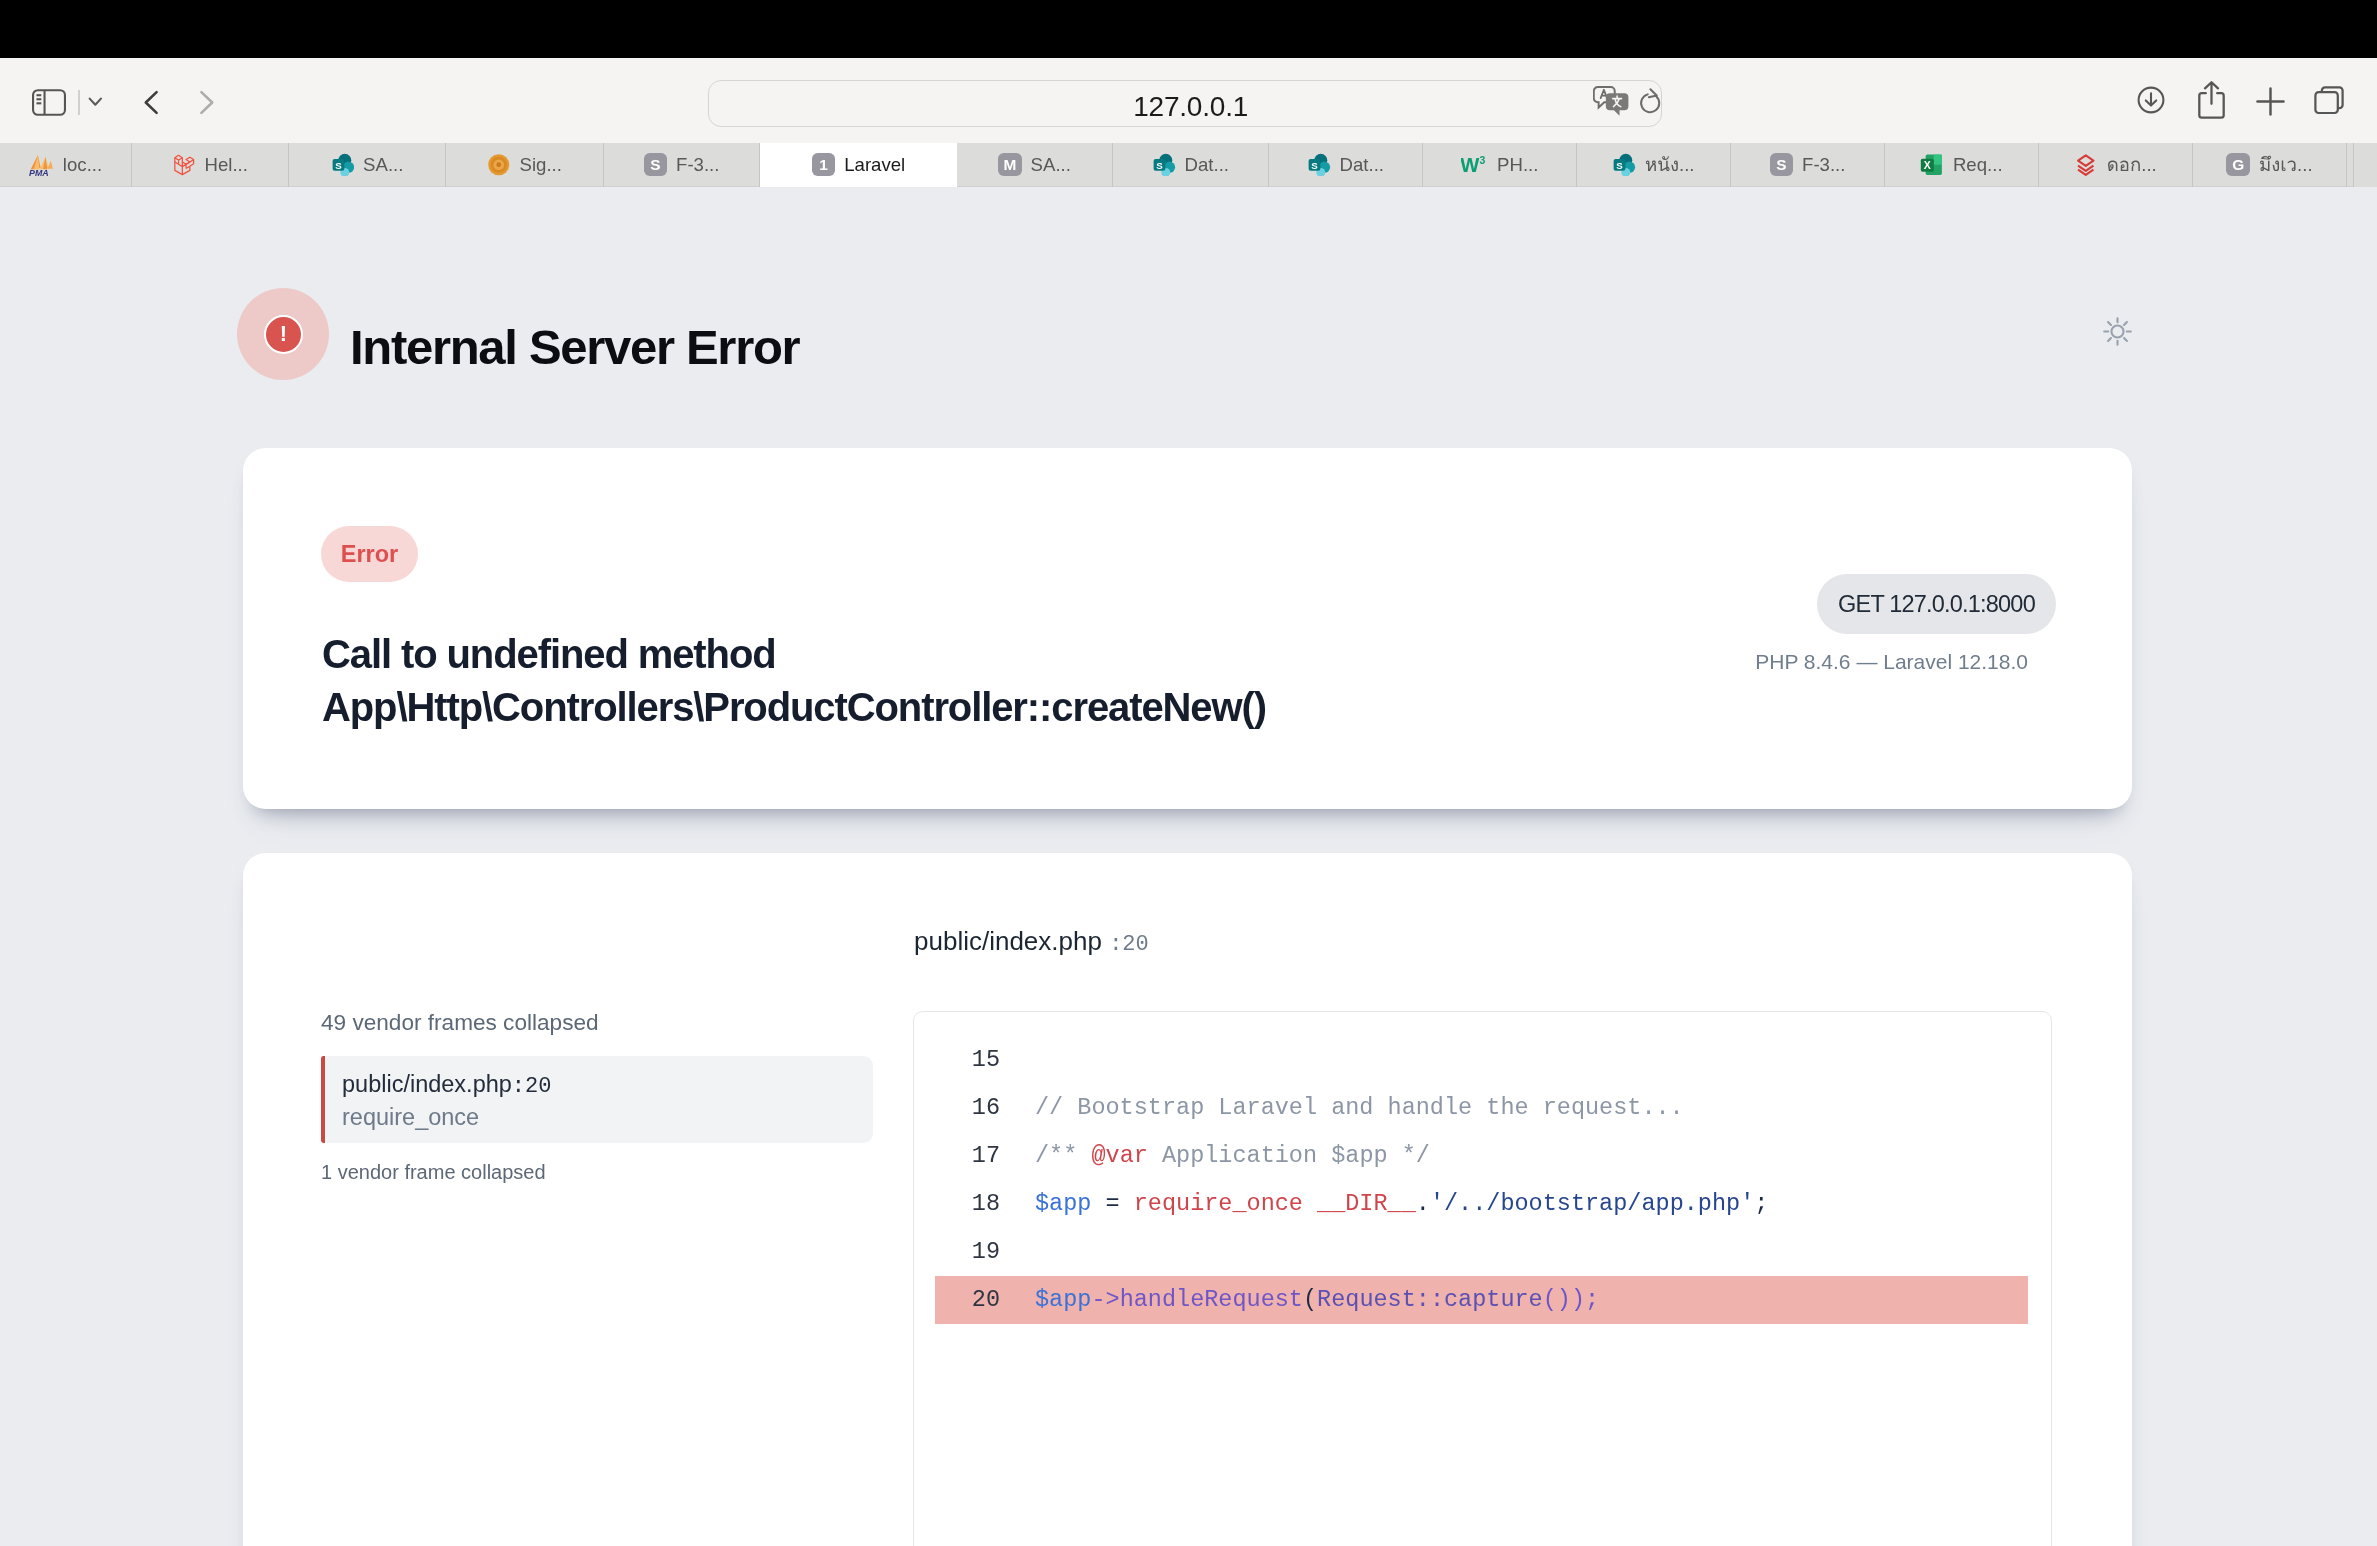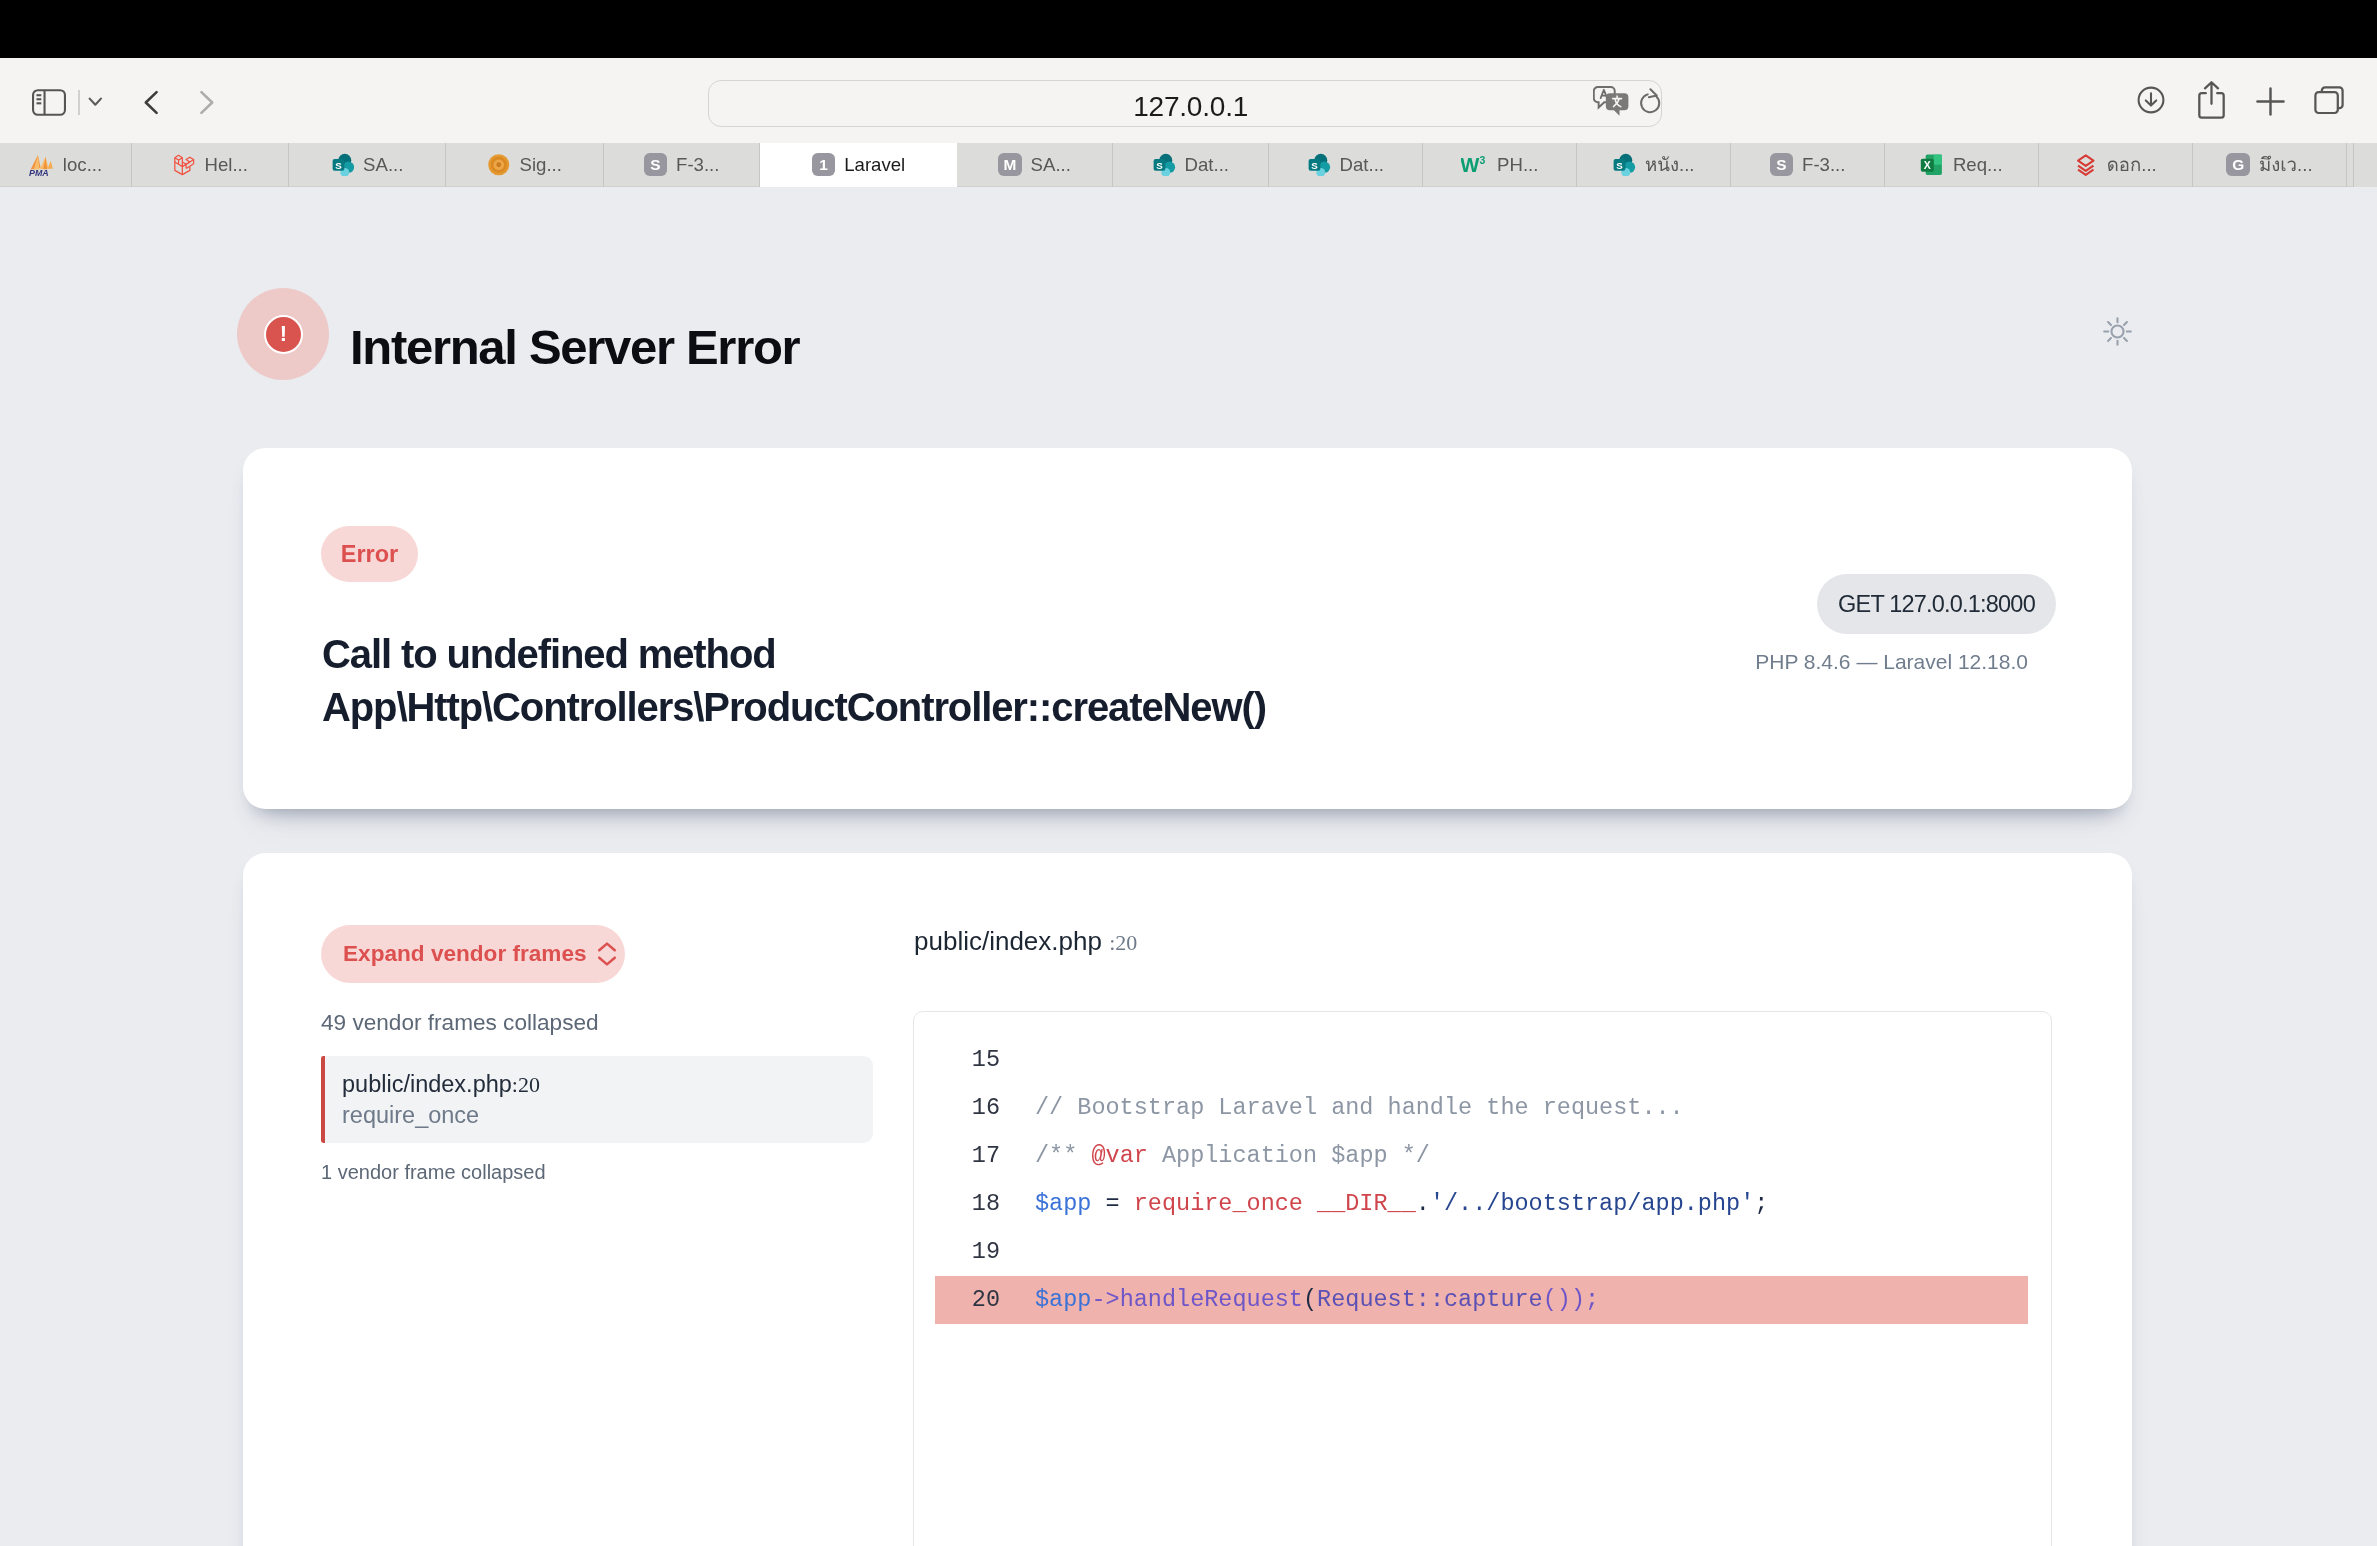--- a/index.html
+++ b/index.html
@@ -1,19 +1,19 @@
 <!DOCTYPE html>
 <html style="font-size:13px"><head>
 <meta charset="utf-8">
 <style>
   * { margin:0; padding:0; box-sizing:border-box; }
   html,body { width:2377px; height:1546px; overflow:hidden; }
   body { font-family:"Liberation Sans", sans-serif; position:relative; background:#eaecf0; }
   .abs { position:absolute; }
-  .mono { font-family:Liberation Serif, serif; }
+  .mono { font-family:Liberation Mono, monospace; }
 
   
   #topbar { left:0; top:0; width:2377px; height:58px; background:#000; }
   #toolbar { left:0; top:58px; width:2377px; height:85px; background:#f5f4f2; }
   #urlbar { left:708px; top:22px; width:954px; height:47px; border:1.6px solid #d6d4d2; border-radius:13px; }
   #urltext { width:100%; text-align:center; top:9.7px; padding-left:11.3px; font-size:28px; color:#1b1b1b; letter-spacing:-0.2px;}
   #tabbar { left:0; top:143px; width:2377px; height:44px; background:#dcdcdb; display:flex; }
   .tab { height:44px; border-bottom:1.6px solid #d0d0d1; border-right:0.8px solid #c6c5c4; display:flex; align-items:center; justify-content:center; gap:9px; font-size:18.6px; color:#585858; overflow:hidden; flex:none; }
   .tab.active { background:#fff; color:#1b1b1b; border-right:none; border-bottom:1.6px solid #fff; }
   .fico { width:23.5px; height:23.5px; flex:none; }
@@ -234,24 +234,20 @@
     </svg>
 
     <div id="card1" class="abs card">
       <div id="errpill" class="abs pill">Error</div>
       <div id="getpill" class="abs pill">GET 127.0.0.1:8000</div>
       <div id="phpver" class="abs">PHP 8.4.6 — Laravel 12.18.0</div>
       <div id="heading" class="abs">Call to undefined method<br>App\Http\Controllers\ProductController::createNew()</div>
     </div>
 
     <div id="card2" class="abs card">
-      <div id="expill" class="abs pill">Expand vendor frames<svg style="margin-left:10.5px" width="20" height="26" viewBox="0 0 27 34" fill="none" stroke="#dc5150" stroke-width="3.4" stroke-linecap="round" stroke-linejoin="round">
-          <path d="M3 12 L13.5 3 L24 12"></path>
-          <path d="M3 22 L13.5 31 L24 22"></path>
-        </svg></div>
       <div id="vf49" class="abs">49 vendor frames collapsed</div>
       <div id="framebox" class="abs">
         <div class="l1">public/index.php<span class="mono" style="font-size:22px">:20</span></div>
         <div class="l2">require_once</div>
       </div>
       <div id="vf1" class="abs">1 vendor frame collapsed</div>
 
       <div id="codetitle" class="abs">public/index.php <span class="n mono">:20</span></div>
       <div id="codeblock" class="abs">
         <div class="cl"><span class="num">15</span></div>

